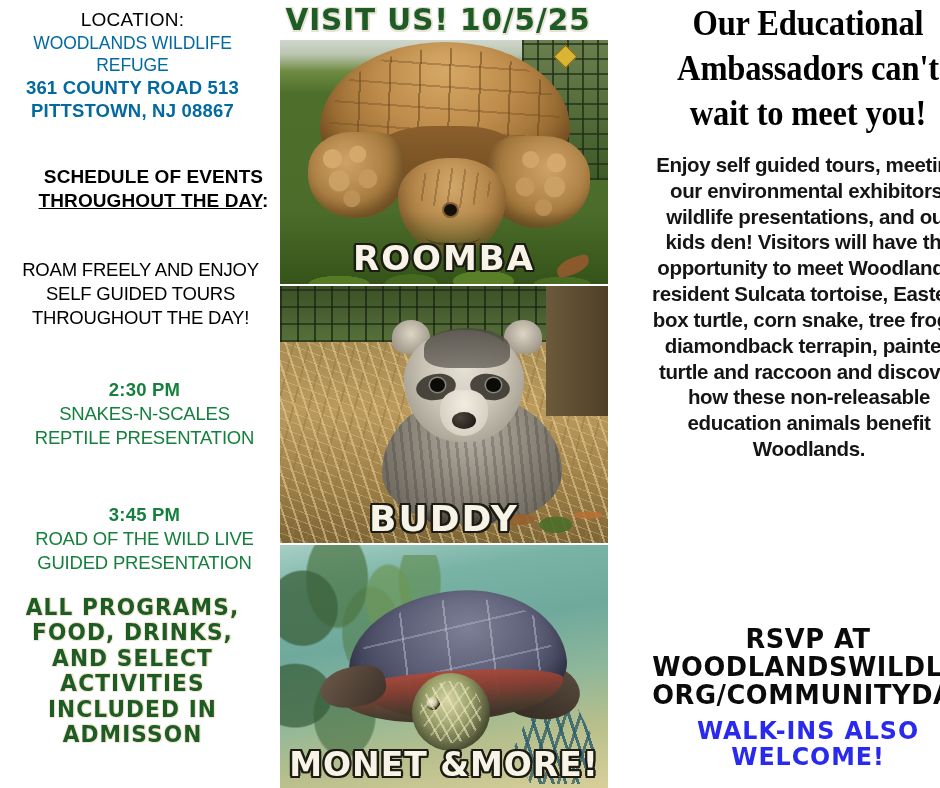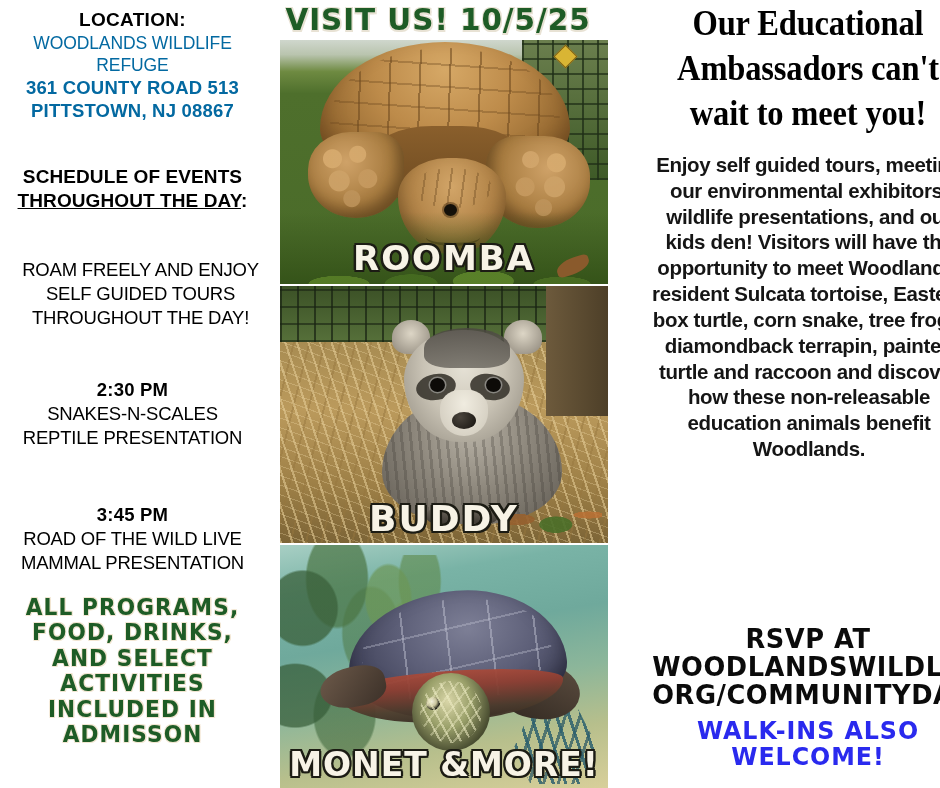--- a/index.html
+++ b/index.html
@@ -23,21 +23,21 @@
     position: absolute;
     left: 0;
     top: 0;
     width: 265px;
     height: 788px;
     text-align: center;
   }
   .loc-block { position: absolute; left: 0; top: 8px; width: 265px; }
   .loc-title {
     font-size: 19px;
-    font-weight: bold;
+    font-weight: normal;
     letter-spacing: 0.3px;
     color: #000;
     line-height: 1.26;
   }
   .loc-line {
     font-size: 17.5px;
     color: #0369a1;
     line-height: 1.26;
     letter-spacing: -0.1px;
   }
@@ -45,39 +45,41 @@
 
   .sched-head {
     position: absolute;
     left: 0; top: 165px;
     width: 265px;
     font-size: 19px;
     font-weight: bold;
     line-height: 1.26;
     color: #000;
     letter-spacing: 0.1px;
+    padding-left: 21px;
   }
   .sched-head .thin { font-weight: bold; text-decoration: underline; }
 
   .roam-block {
     position: absolute;
     left: 0; top: 258px;
     width: 265px;
     font-size: 18.5px;
     line-height: 1.3;
     color: #000;
     letter-spacing: -0.2px;
     margin-left: 8px;
   }
 
   .event {
     position: absolute;
     left: 0;
     width: 265px;
-    color: #000000;
+    color: #15803d;
+    padding-left: 12px;
   }
   .event.e1 { top: 378px; }
   .event.e2 { top: 503px; }
   .event .time {
     font-size: 18.5px;
     font-weight: bold;
     line-height: 1.3;
     letter-spacing: 0.2px;
   }
   .event .desc {
@@ -506,21 +508,21 @@
 
     <div class="event e1">
       <div class="time">2:30 PM</div>
       <div class="desc">SNAKES-N-SCALES</div>
       <div class="desc">REPTILE PRESENTATION</div>
     </div>
 
     <div class="event e2">
       <div class="time">3:45 PM</div>
       <div class="desc">ROAD OF THE WILD LIVE</div>
-      <div class="desc">MAMMAL PRESENTATION</div>
+      <div class="desc">GUIDED PRESENTATION</div>
     </div>
 
     <div class="promo">
       <div>ALL PROGRAMS,</div>
       <div>FOOD, DRINKS,</div>
       <div>AND SELECT</div>
       <div>ACTIVITIES</div>
       <div>INCLUDED IN</div>
       <div>ADMISSON</div>
     </div>

